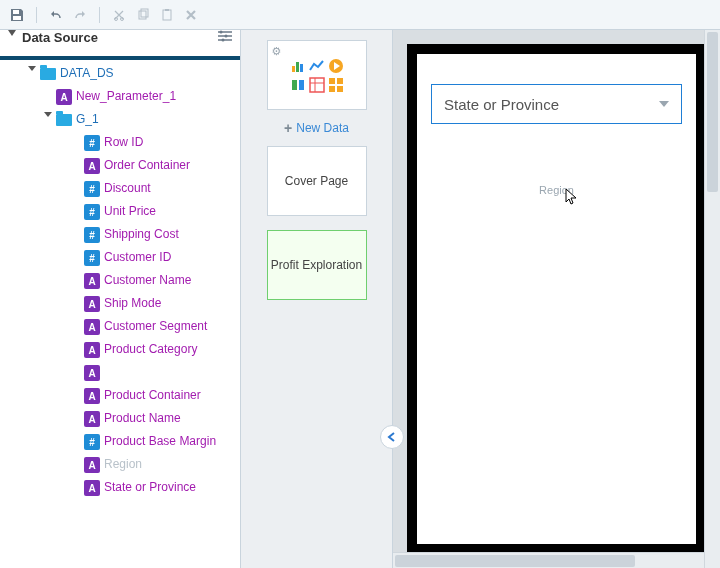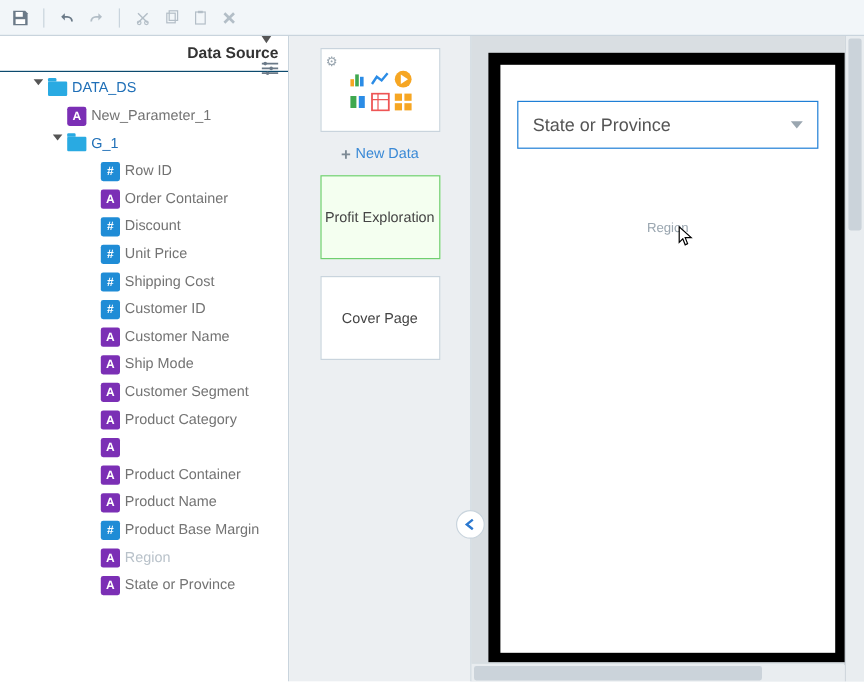--- a/index.html
+++ b/index.html
@@ -6,35 +6,35 @@
   body { background: #fff; width: 720px; height: 568px; overflow: hidden; font-size: 12px; color: #333; }
   .toolbar { height: 30px; background: #f2f6f9; border-bottom: 1px solid #c9d4dd; display: flex; align-items: center; padding: 0 8px; gap: 6px; }
   .tb-btn { width: 18px; height: 18px; display: flex; align-items: center; justify-content: center; color: #6b7a88; }
   .tb-sep { width: 1px; height: 16px; background: #c9d4dd; margin: 0 4px; }
   .tb-btn.disabled { color: #b3bec7; }
 
   .main { display: flex; height: 538px; }
 
   
   .left { width: 241px; border-right: 1px solid #c9d4dd; background: #fff; display: flex; flex-direction: column; }
-  .left-hdr { height: 30px; display: flex; align-items: flex-end; padding: 0 8px; border-bottom: 1px solid #0c4a6e; flex-direction: column; }
+  .left-hdr { height: 30px; display: flex; align-items: flex-start; padding: 0 8px; border-bottom: 4px solid #0c4a6e; }
   .left-hdr .arrow { width:0;height:0;border-left:4px solid transparent;border-right:4px solid transparent;border-top:6px solid #555;margin-right:6px; }
   .left-hdr .title { font-weight: bold; color: #333; font-size: 13px; flex: 1; }
   .left-hdr .opts { color: #6b7a88; font-size: 13px; }
   .tree { padding: 6px 0 6px 8px; overflow-y: auto; flex:1; scrollbar-width: thin; }
   .tree-row { display: flex; height: 23px; padding-right:4px; white-space: nowrap; }
   .tw { width:0;height:0;border-top:4px solid transparent;border-bottom:4px solid transparent; }
   .tw.open { width:0;height:0;border-left:4px solid transparent;border-right:4px solid transparent;border-top:5px solid #555; }
   .twist { width:12px; display:flex; justify-content:center; margin-right:2px; }
   .ico { width:16px; height:16px; display:flex; align-items:center; justify-content:center; margin-right:4px; color:#fff; font-size:10px; font-weight:bold; border-radius:2px; flex-shrink:0; }
   .ico-folder { width:16px;height:12px;background:#29aae2;border-radius:1px;position:relative; }
   .ico-folder::before { content:"";position:absolute;top:-3px;left:0;width:7px;height:3px;background:#29aae2;border-radius:1px 1px 0 0; }
   .ico-hash { background:#1f8cd6; }
   .ico-a { background:#7b2fb5; }
-  .lbl { color:#737373; font-size:12px; }
+  .lbl { color:#a21caf; font-size:12px; }
   .lbl.link { color:#1f6fb7; }
   .lbl.faded { color:#b9c2ca; }
   .ind-1 { padding-left: 18px; }
   .ind-2 { padding-left: 34px; }
   .ind-4 { padding-left: 76px; }
 
   
   .mid { width: 152px; background:#eceff2; border-right:1px solid #c9d4dd; padding:10px; display:flex; flex-direction:column; align-items:center; gap:10px; position:relative; }
   .insert-box { width:100px; height:70px; background:#fff; border:1px solid #c9d4dd; position:relative; display:flex; align-items:center; justify-content:center; }
   .insert-gear { position:absolute; top:4px; left:4px; color:#9aa6b0; font-size:11px; }
@@ -247,22 +247,22 @@
             <rect x="1" y="9" width="6" height="6" fill="#f6a623"></rect>
             <rect x="9" y="9" width="6" height="6" fill="#f6a623"></rect>
           </svg>
       </div>
     </div>
     <div class="newpage">
       <span class="plus">+</span>
       <span>New Data</span>
     </div>
     <div id="page-thumbs" style="display:flex;flex-direction:column;gap:14px;">
+        <div class="page-thumb">Cover Page</div>
         <div class="page-thumb active">Profit Exploration</div>
-        <div class="page-thumb">Cover Page</div>
       </div>
     <div class="collapse-btn">
       <svg width="10" height="10" viewBox="0 0 10 10">
           <path d="M7 1 2 5l5 4" fill="none" stroke="#2b78cf" stroke-width="2"></path>
         </svg>
     </div>
   </div>
 
   <div class="right">
     <div class="canvas-frame">

